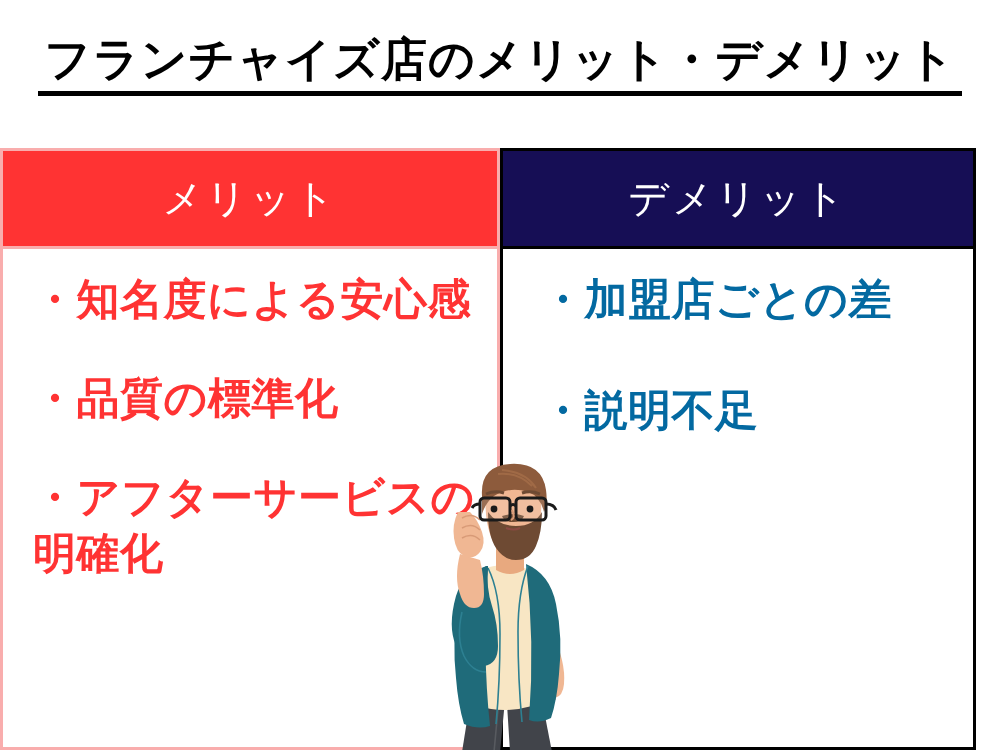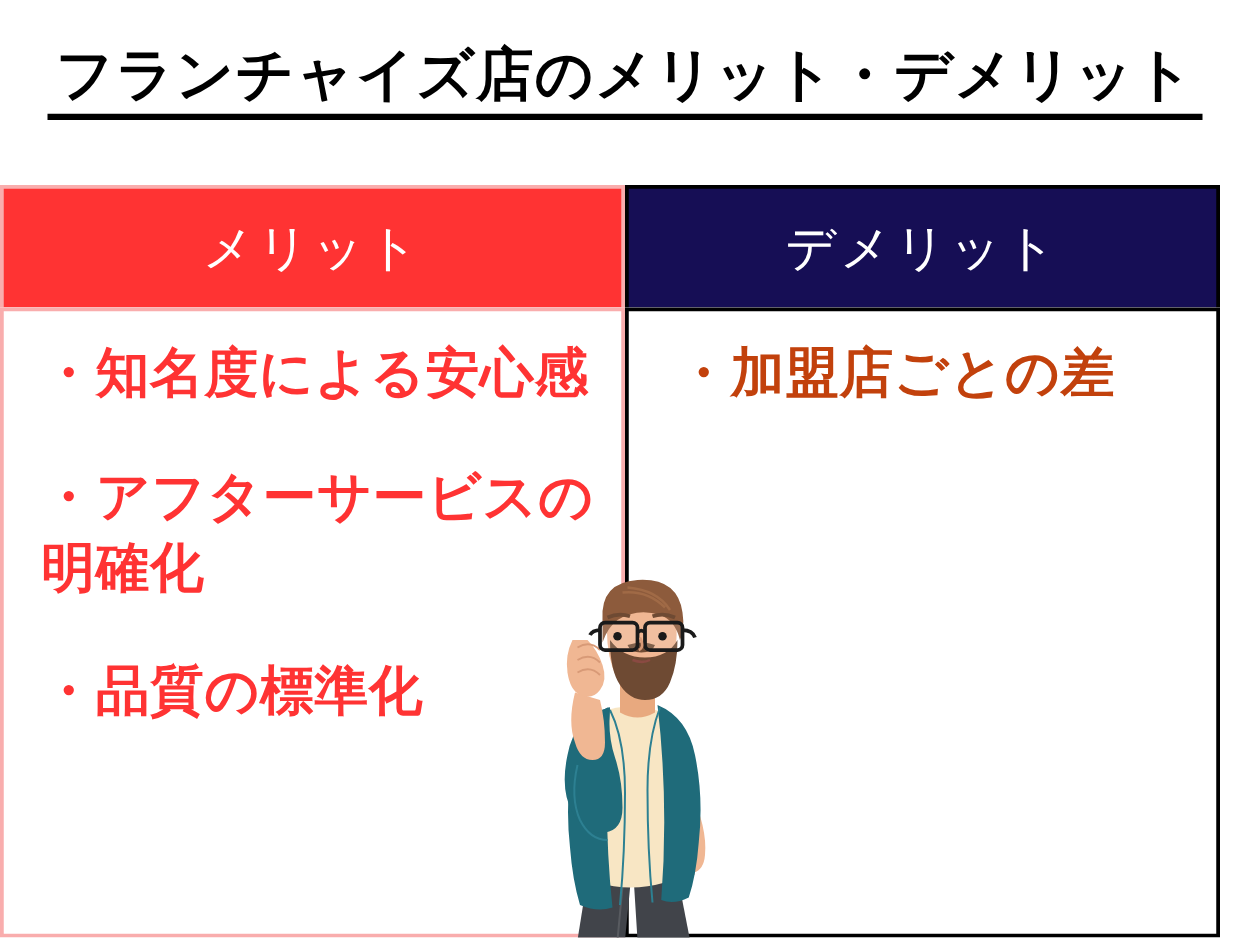--- a/index.html
+++ b/index.html
@@ -62,21 +62,21 @@
 
   .bullets { list-style:none; }
   .bullet {
     display:block;
     font-size:43px;
     font-weight:700;
     line-height:1.32;
     letter-spacing:0.5px;
   }
   .bullet-left  { color:#ff3333; padding:0 18px 0 30px; margin-bottom:42px; }
-  .bullet-right { color:#c2410c; padding:0 18px 0 38px; margin-bottom:54px; }
+  .bullet-right { color:#0369a1; padding:0 18px 0 38px; margin-bottom:54px; }
 
   
   .person {
     position:absolute;
     left:402px; top:462px;
     width:205px; height:290px;
     pointer-events:none;
   }
 </style>
 </head>
@@ -90,33 +90,34 @@
 
   <div class="table">
 
     <div class="col col-left">
       <div class="hdr hdr-left">
         <span>メリット</span>
       </div>
       <div class="body body-left">
         <ul class="bullets">
           <li class="bullet bullet-left">・知名度による安心感</li>
+          <li class="bullet bullet-left">・品質の標準化</li>
           <li class="bullet bullet-left">・アフターサービスの明確化</li>
-          <li class="bullet bullet-left">・品質の標準化</li>
         </ul>
       </div>
     </div>
 
     <div class="col col-right">
       <div class="hdr hdr-right">
         <span>デメリット</span>
       </div>
       <div class="body body-right">
         <ul class="bullets">
           <li class="bullet bullet-right">・加盟店ごとの差</li>
+          <li class="bullet bullet-right">・説明不足</li>
         </ul>
       </div>
     </div>
 
   </div>
 
   <svg class="person" viewBox="0 0 205 290">
 
     <path d="M72 215 L60 290 L98 290 L104 228 Z" fill="#41444a"></path>
     <path d="M104 226 L108 290 L150 290 L136 218 Z" fill="#41444a"></path>

